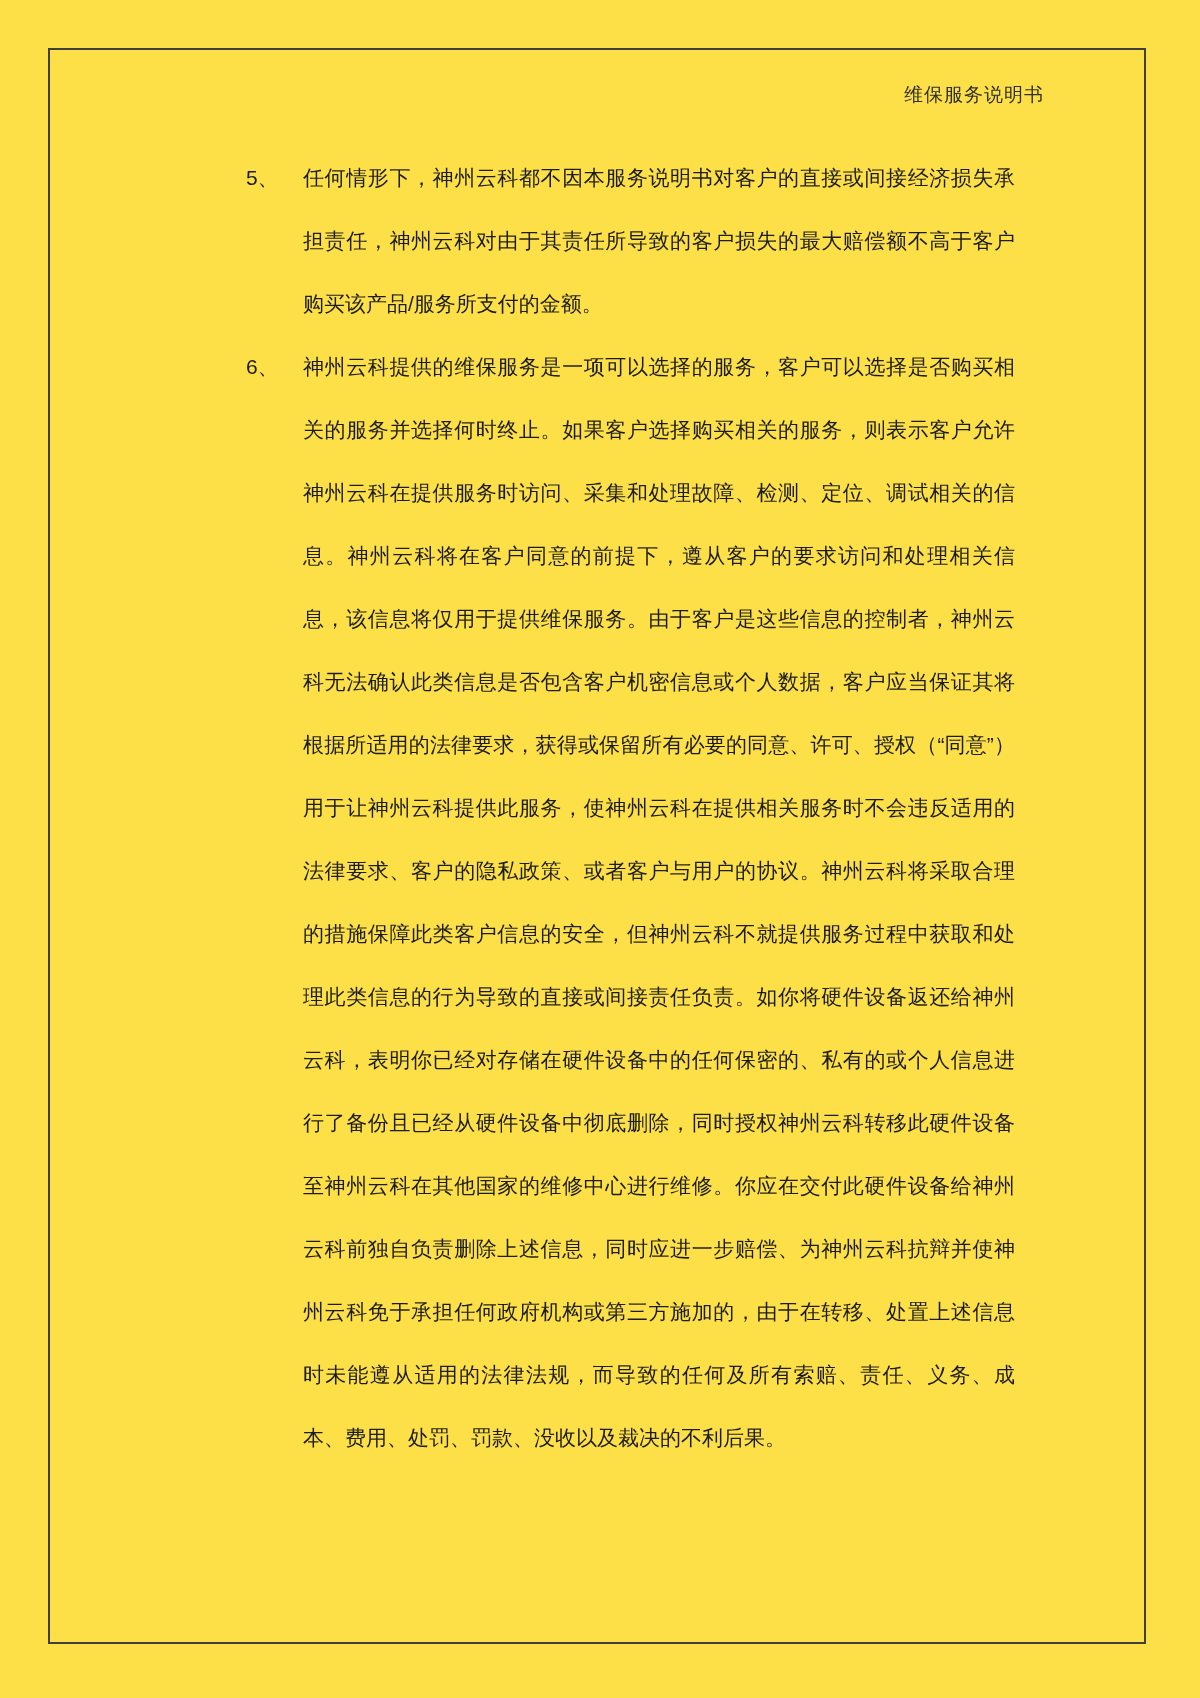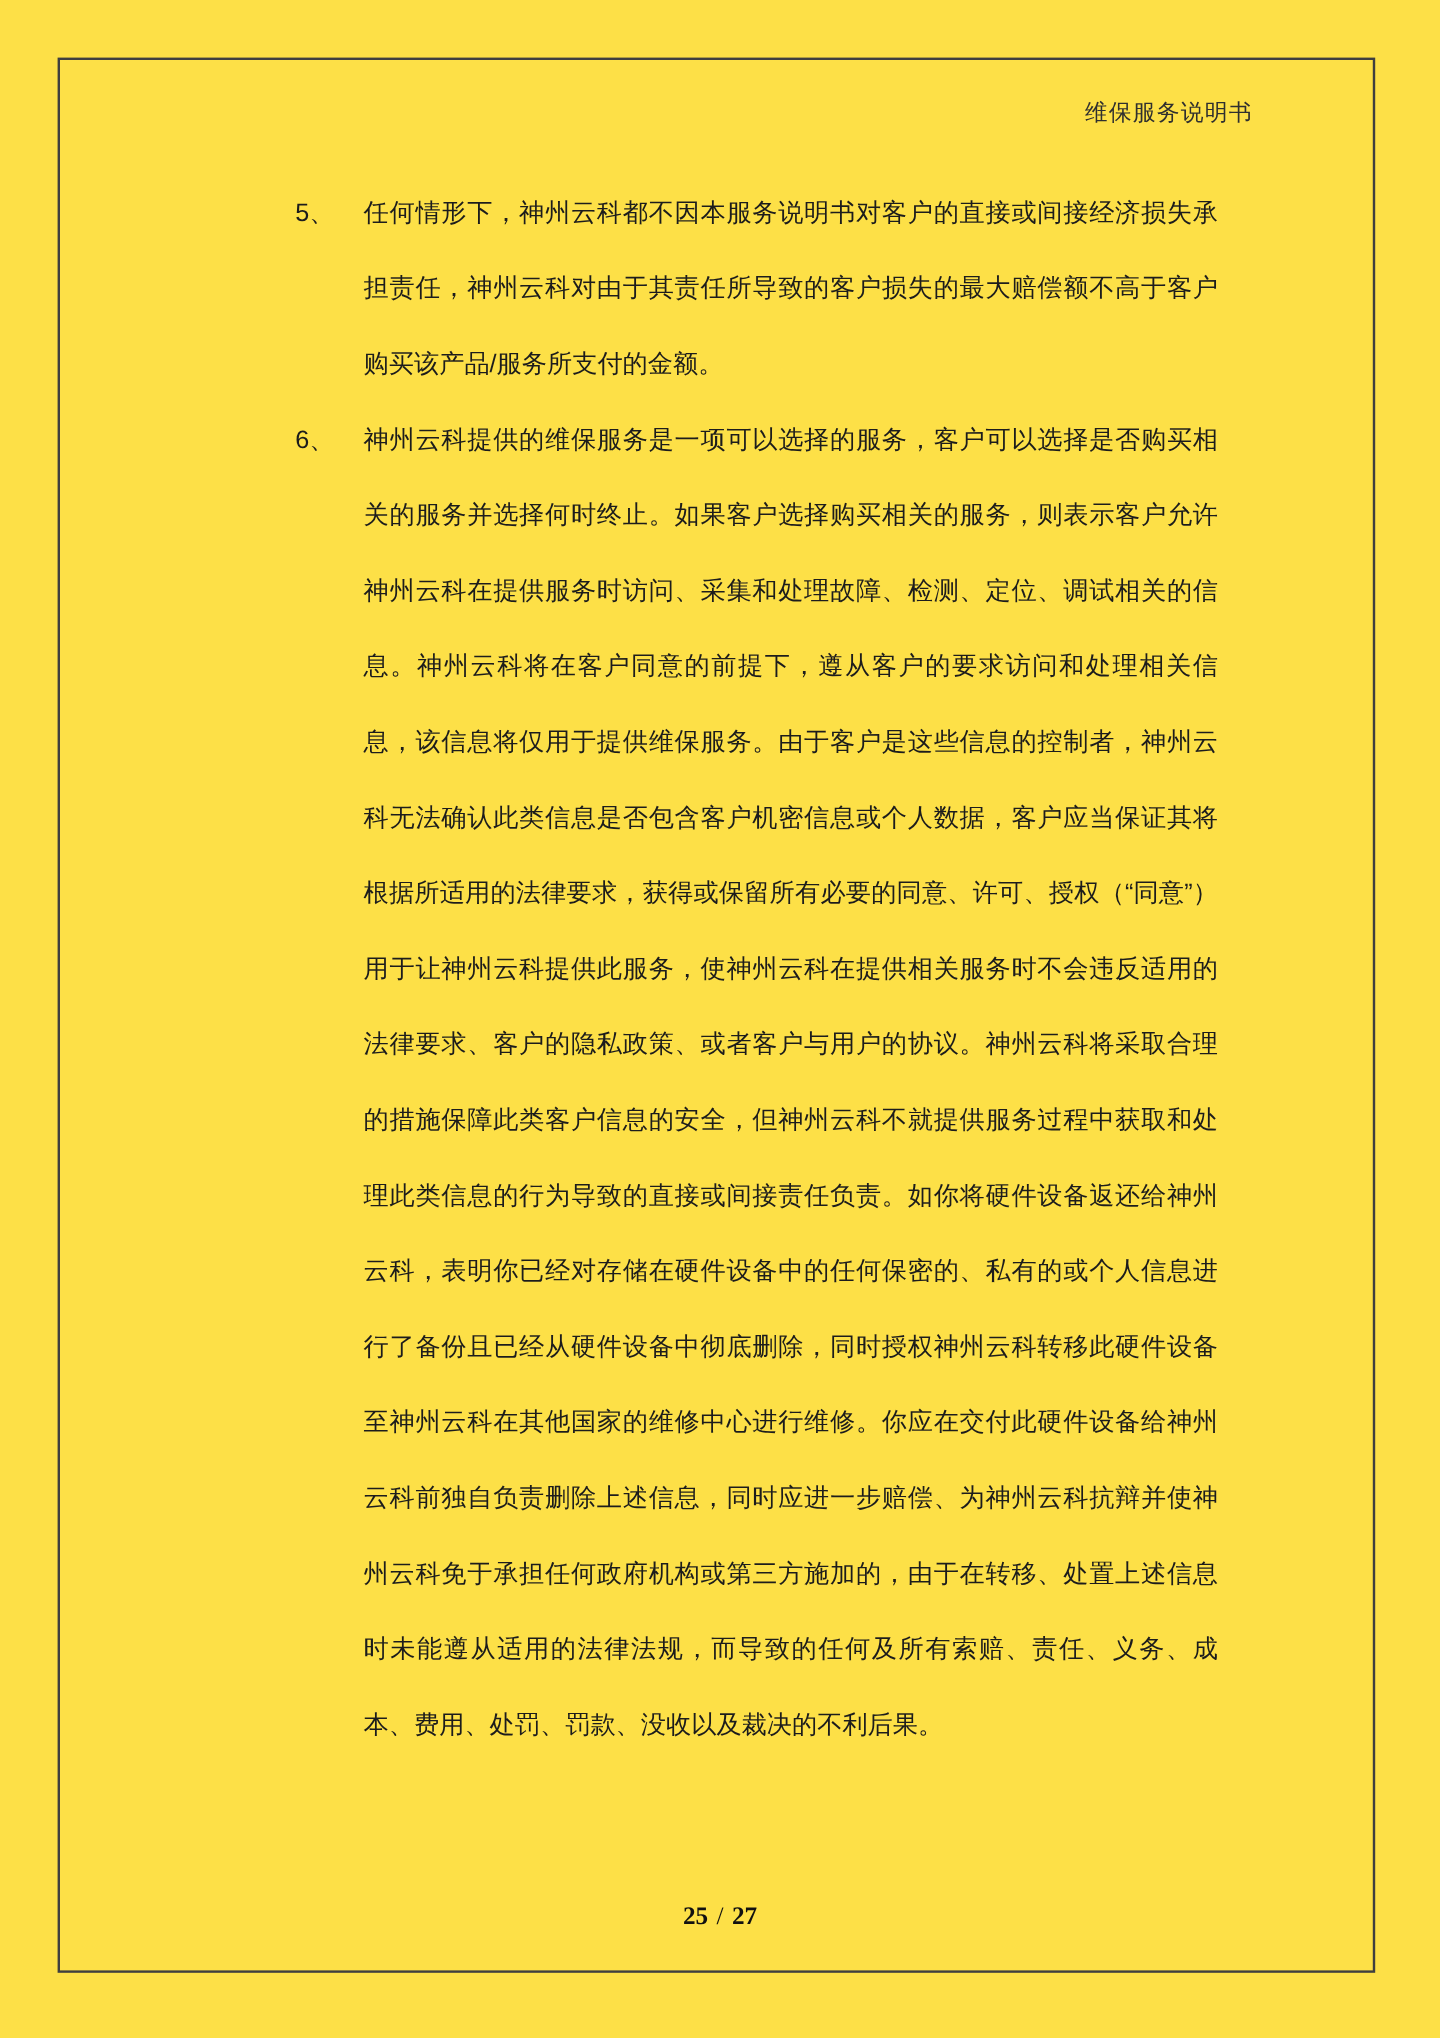--- a/index.html
+++ b/index.html
@@ -104,17 +104,14 @@
       <p class="para">任何情形下，神州云科都不因本服务说明书对客户的直接或间接经济损失承担责任，神州云科对由于其责任所导致的客户损失的最大赔偿额不高于客户购买该产品/服务所支付的金额。</p>
     </div>
 
     <div class="list-item">
       <span class="num">6、</span>
       <p class="para">神州云科提供的维保服务是一项可以选择的服务，客户可以选择是否购买相关的服务并选择何时终止。如果客户选择购买相关的服务，则表示客户允许神州云科在提供服务时访问、采集和处理故障、检测、定位、调试相关的信息。神州云科将在客户同意的前提下，遵从客户的要求访问和处理相关信息，该信息将仅用于提供维保服务。由于客户是这些信息的控制者，神州云科无法确认此类信息是否包含客户机密信息或个人数据，客户应当保证其将根据所适用的法律要求，获得或保留所有必要的同意、许可、授权（“同意”）用于让神州云科提供此服务，使神州云科在提供相关服务时不会违反适用的法律要求、客户的隐私政策、或者客户与用户的协议。神州云科将采取合理的措施保障此类客户信息的安全，但神州云科不就提供服务过程中获取和处理此类信息的行为导致的直接或间接责任负责。如你将硬件设备返还给神州云科，表明你已经对存储在硬件设备中的任何保密的、私有的或个人信息进行了备份且已经从硬件设备中彻底删除，同时授权神州云科转移此硬件设备至神州云科在其他国家的维修中心进行维修。你应在交付此硬件设备给神州云科前独自负责删除上述信息，同时应进一步赔偿、为神州云科抗辩并使神州云科免于承担任何政府机构或第三方施加的，由于在转移、处置上述信息时未能遵从适用的法律法规，而导致的任何及所有索赔、责任、义务、成本、费用、处罚、罚款、没收以及裁决的不利后果。</p>
     </div>
 
   </div>
 
-  <div class="footer">
-    <span class="pg-num">25</span><span class="pg-sep">/</span><span class="pg-num">27</span>
-  </div>
 
 </div>
 
 </body></html>

